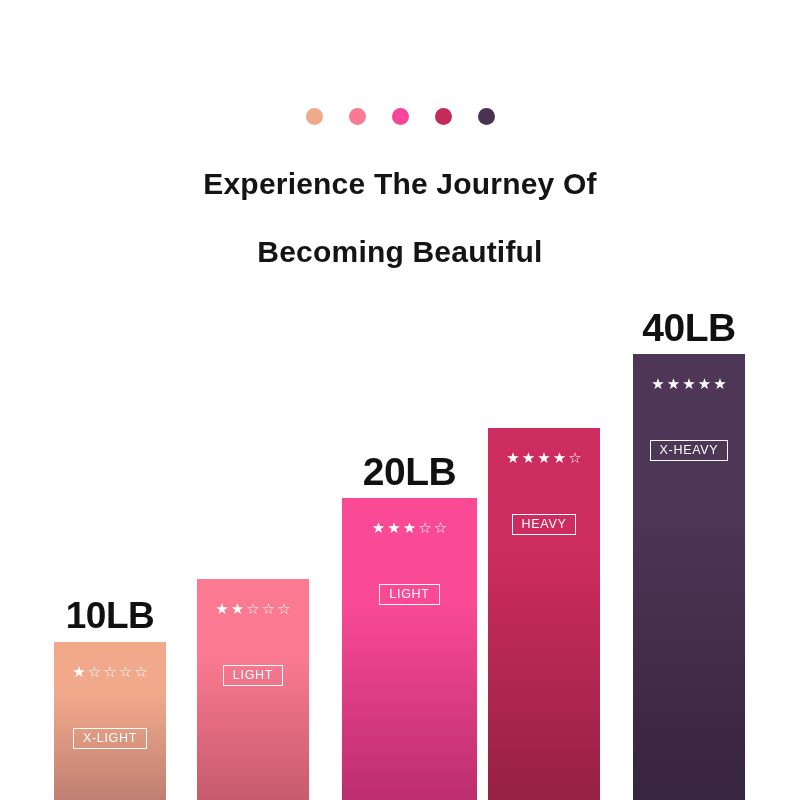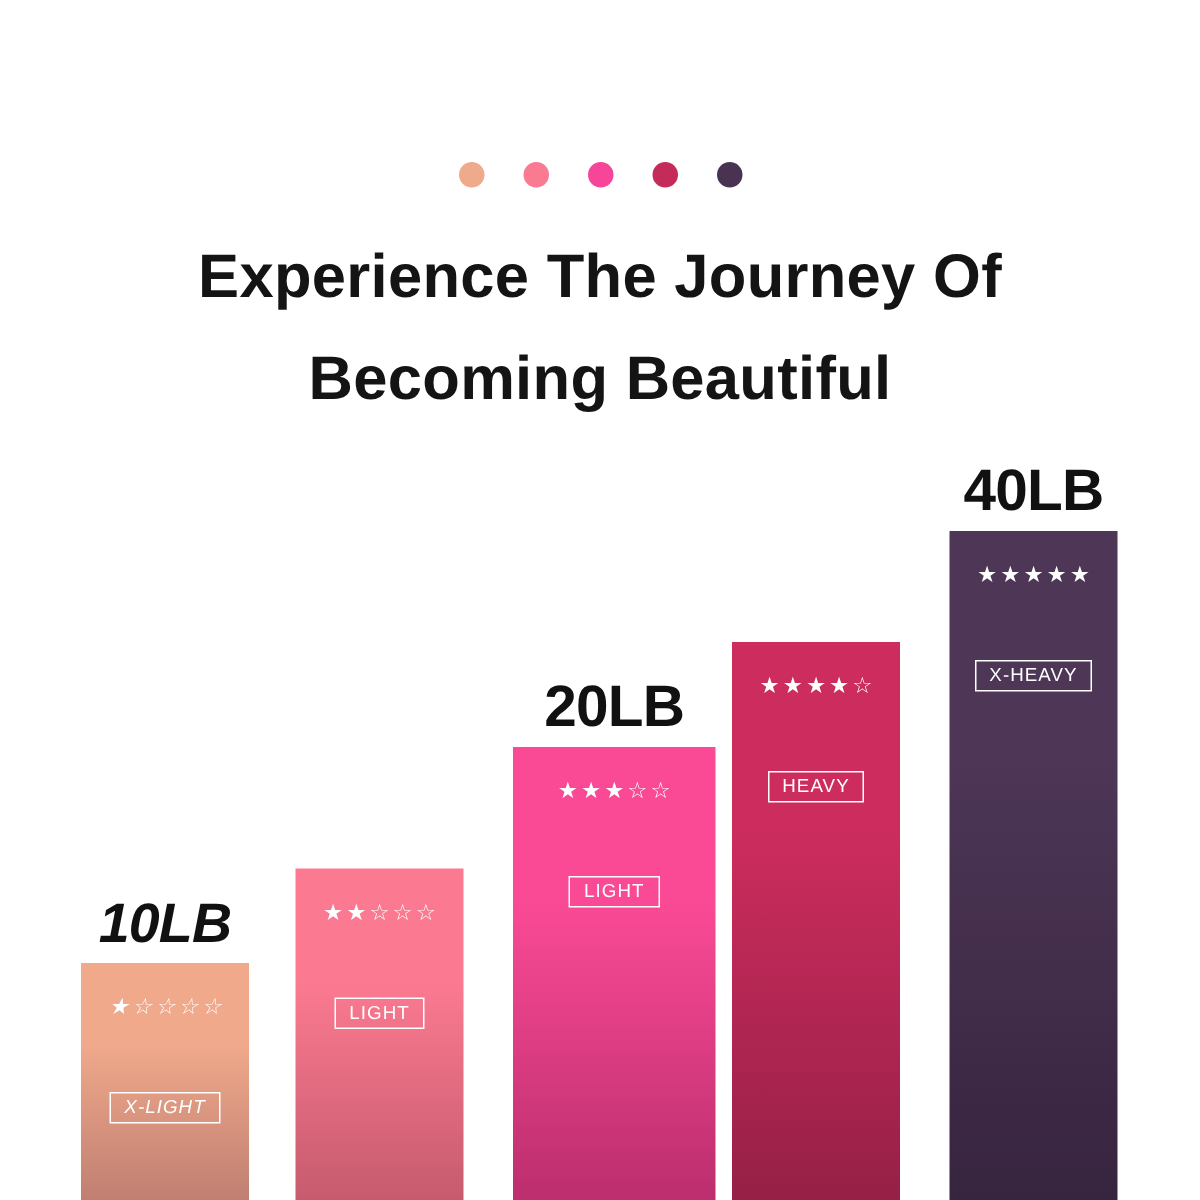--- a/index.html
+++ b/index.html
@@ -41,21 +41,21 @@
 
   
   .headline {
     position: absolute;
     top: 150px;
     left: 0;
     width: 800px;
     text-align: center;
     color: #141414;
     font-weight: bold;
-    font-size: 41px;
+    font-size: 30px;
     line-height: 68px;
     letter-spacing: 0.2px;
     font-family: "Liberation Sans", sans-serif;
   }
   .headline .line { display: block; white-space: nowrap; }
 
   
   .chart {
     position: absolute;
     left: 0;
@@ -142,21 +142,21 @@
       <span class="dot" style="background: rgb(196, 43, 88);"></span>
       <span class="dot" style="background: rgb(74, 51, 82);"></span>
     </div>
 
   <div class="headline">
     <span class="line">Experience The Journey Of</span>
     <span class="line">Becoming Beautiful</span>
   </div>
 
   <div class="chart">
-      <div class="bar-group sm" style="left: 54px; width: 112px; height: 166px; font-style: italic;">
+      <div class="bar-group sm" style="left: 54px; width: 112px; height: 166px;">
         <div class="weight-label" style="bottom: 162px;">10LB</div>
         <div class="bar" style="height: 158px; background: linear-gradient(rgb(240, 169, 139) 0%, rgb(240, 169, 139) 34%, rgb(192, 127, 114) 100%);">
           <div class="bar-inner">
             <div class="stars">
               <span class="star">★</span>
               <span class="star">☆</span>
               <span class="star">☆</span>
               <span class="star">☆</span>
               <span class="star">☆</span>
             </div>

